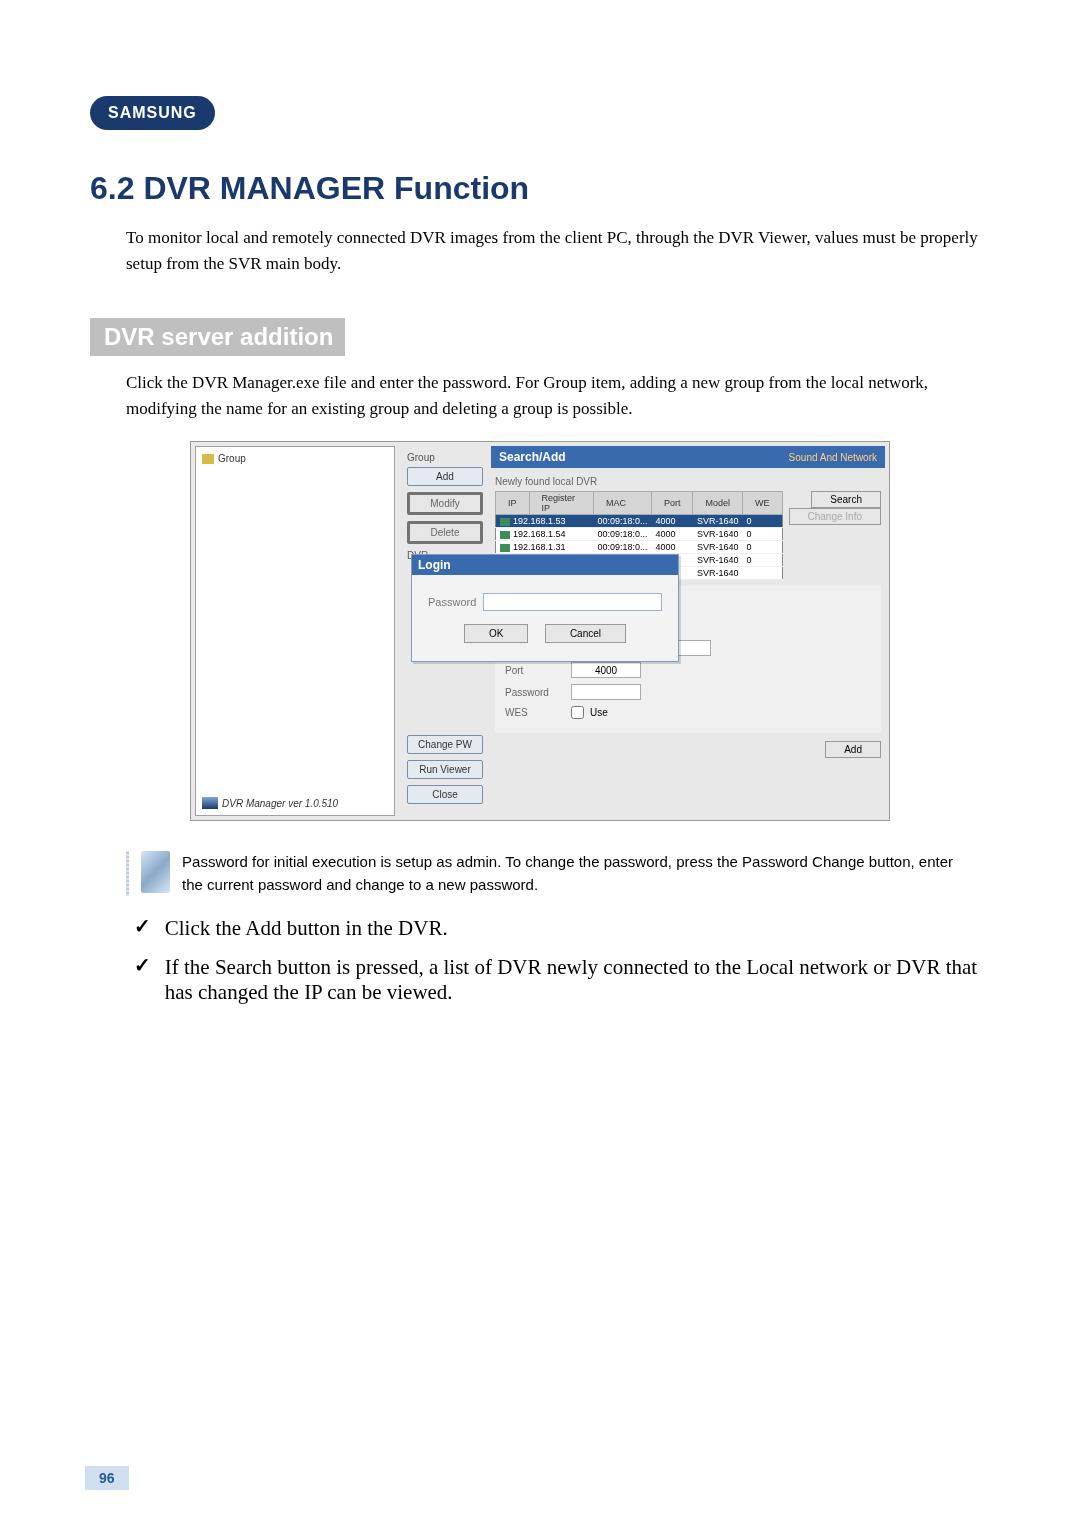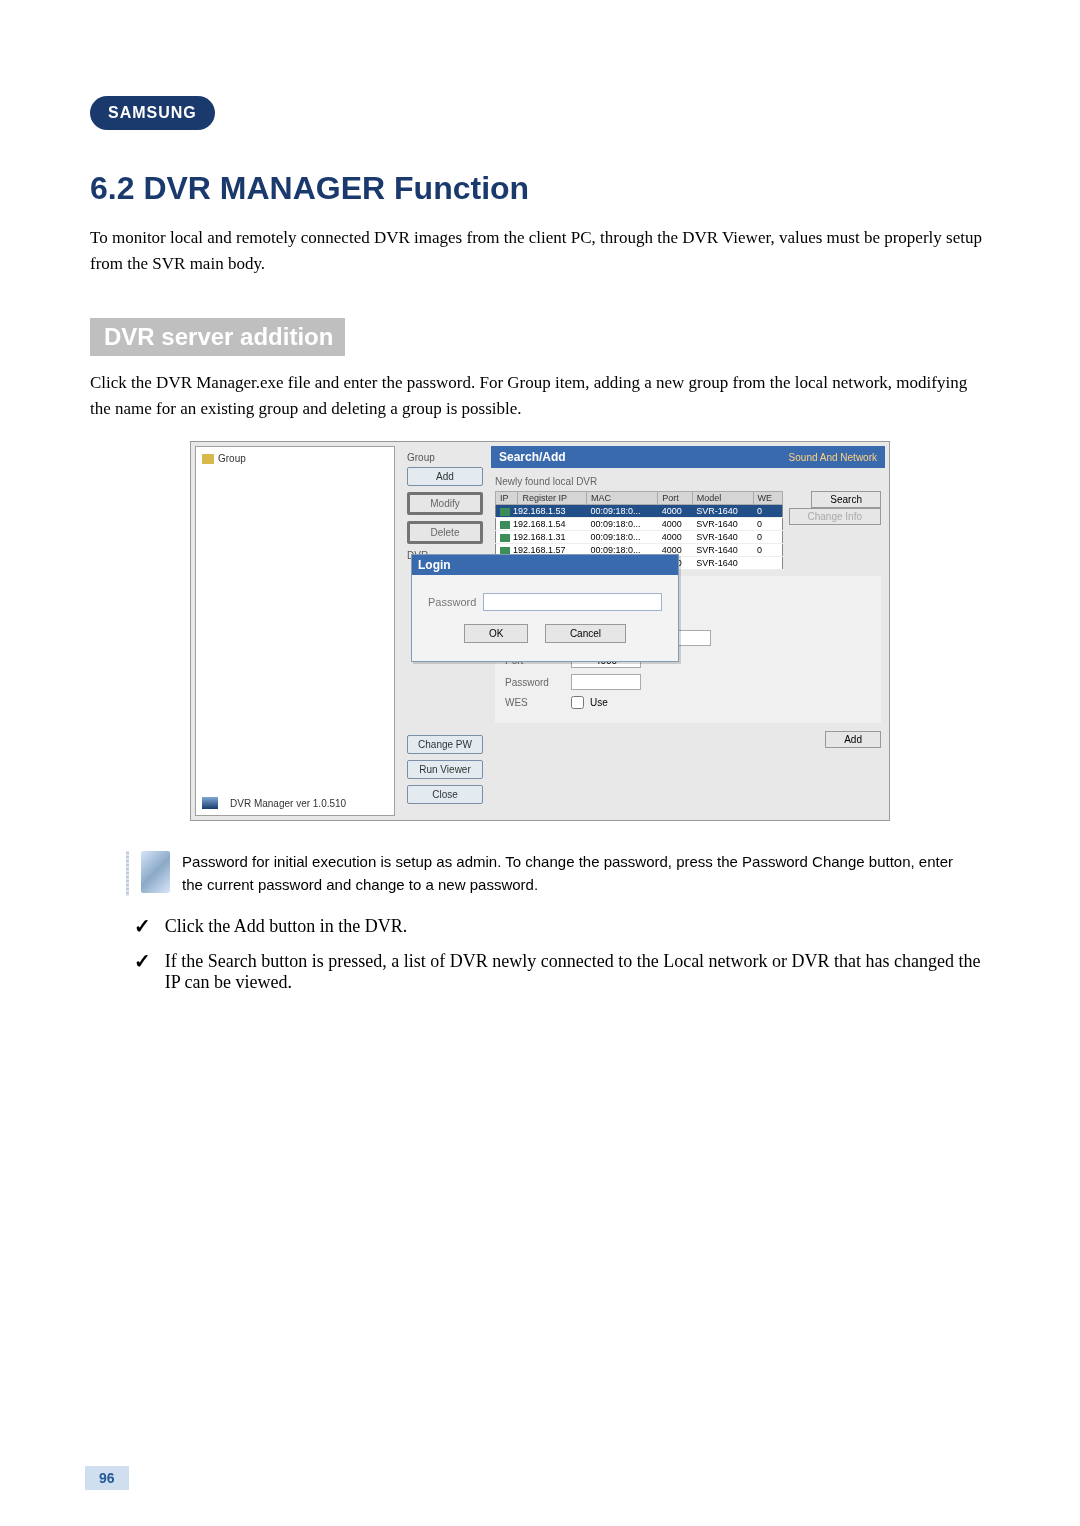--- a/index.html
+++ b/index.html
@@ -33,20 +33,21 @@
       color: #1a3a6e;
       font-family: Arial, sans-serif;
       font-weight: 900;
       font-size: 32px;
       margin-bottom: 18px;
     }
     .body-text {
       font-size: 17px;
       line-height: 1.5;
       margin-bottom: 20px;
+      margin-left: 36px;
     }
     .subsection-bar {
       display: inline-block;
       background: #bfbfbf;
       color: #fff;
       font-family: Arial, sans-serif;
       font-weight: 900;
       font-size: 24px;
       padding: 5px 12px 5px 14px;
       margin: 22px 0 14px 0;
@@ -84,21 +85,21 @@
       width: 200px;
       background: #fff;
       border: 1px solid #a0a0a0;
       margin: 4px;
       min-height: 370px;
       padding: 6px;
       position: relative;
     }
     .tree-item { font-size: 10px; color: #333; display:flex; align-items:center; gap:4px;}
     .tree-icon { width:12px; height:10px; background:#d9b84a; display:inline-block;}
-    .version-line { position:absolute; bottom:6px; left:6px; font-size:10px; color:#333; display:flex; align-items:center; gap:12px;}
+    .version-line { position:absolute; bottom:6px; left:6px; font-size:10px; color:#333; display:flex; align-items:center; gap:4px;font-style:italic;}
     .vericon{ width:16px; height:12px; background:linear-gradient(#7fa8d4,#1a3a6e); display:inline-block;}
     .side-panel { padding: 6px 8px; }
     .side-label { font-size: 10px; color: #555; margin: 4px 0 4px 0; }
     .gray-btn {
       display:block;
       background: #e6e6e6;
       border: 3px solid #737373;
       border-radius: 2px;
       font-size: 10px;
       color: #666;
@@ -120,21 +121,21 @@
       font-size: 12px;
       padding: 4px 8px;
       display:flex;
       justify-content:space-between;
       align-items:center;
     }
     .search-add-bar .nvlink { color:#ffd27f; font-size:10px; font-weight:normal;}
     .found-label { font-size:10px; color:#666; margin:8px 4px 4px 4px;}
     .grid-wrap { margin: 0 4px; display:flex; align-items:flex-start; }
     .grid-table { background:#fff; border:1px solid #888; font-size:9px; border-collapse:collapse; flex:1;}
-    .grid-table th { background:#d5d5d5; border:1px solid #aaa; padding: 1px 4px; color:#333; font-weight:normal; text-align:left;}
+    .grid-table th { background:#d5d5d5; border:1px solid #aaa; padding: 1px 12px; color:#333; font-weight:normal; text-align:left;}
     .grid-table td { padding:1px 4px; border-bottom:1px solid #eee;}
     tr.hl { background:#224f87; color:#fff;}
     .mon-icon{ width:10px; height:8px; background:#3b8e5a; display:inline-block; vertical-align:middle; margin-right:3px;}
     .right-btns { margin-left: 6px; display:flex; flex-direction:column; align-items:end;}
     .form-block { background:#f0f0f0; margin:6px 4px 4px 4px; padding:8px 10px; font-size:10px;}
     .form-row { display:flex; align-items:center; margin-bottom:6px; gap:6px;}
     .form-row label{ width:60px; color:#666;}
     .form-row input[type="text"]{ border:1px solid #aaa; height:16px; width:140px; font-size:10px; padding:0 3px;}
     .add-bottom { text-align:right; margin: 6px 4px 6px 4px;}
     .small-btn { display:inline-block; background:#e6e6e6; border:1px solid #999; font-size:10px; padding:2px 18px;}
@@ -156,21 +157,21 @@
     .login-btns { text-align:center; margin-top:0;}
     .login-btns .small-btn{ margin: 0 6px; padding:3px 24px;}
     
     .tip-block { display:flex; gap:12px; margin: 24px 20px 20px 36px; }
     .tip-side { width:4px; background: repeating-linear-gradient(0deg,#dde3f0,#dde3f0 2px,#c1cad8 2px,#c1cad8 4px);}
     .tip-icon { width:42px; height:42px; background:linear-gradient(135deg,#d7e6fa,#8ba9c7,#d7e6fa); border-radius:2px;}
     .tip-text { font-family: Verdana, Arial, sans-serif; font-size:15px; line-height:1.5;}
     .check-list { margin: 12px 0 0 44px;}
     .check-item { display:flex; align-items:flex-start; gap:14px; margin-bottom:14px;}
     .check-mark { font-size:20px; font-weight:bold; line-height:1;}
-    .check-text { font-size:18px; }
+    .check-text { font-size:21px; }
     .page-number {
       position:absolute;
       left:85px; bottom:36px;
       background:#d0dff0;
       color:#265a95;
       font-family: Arial;
       font-weight:bold;
       font-size:14px;
       padding:4px 14px;
     }

